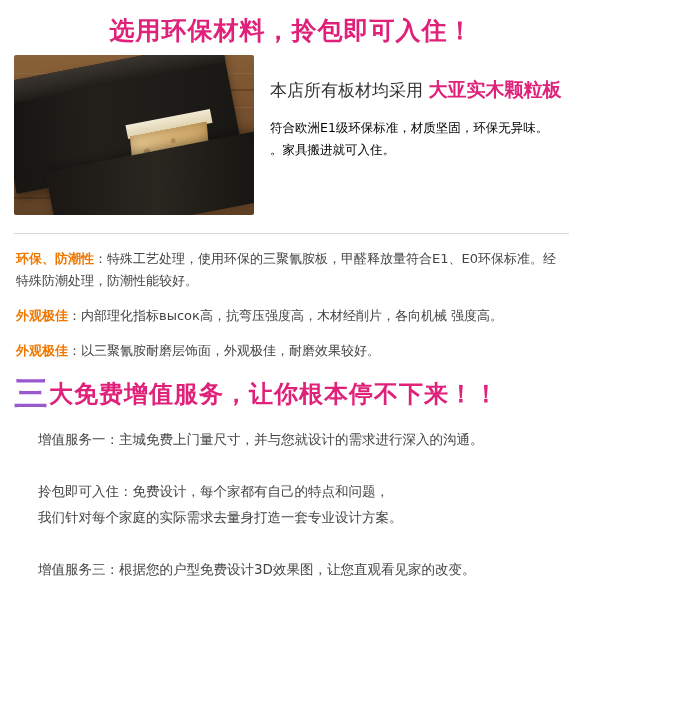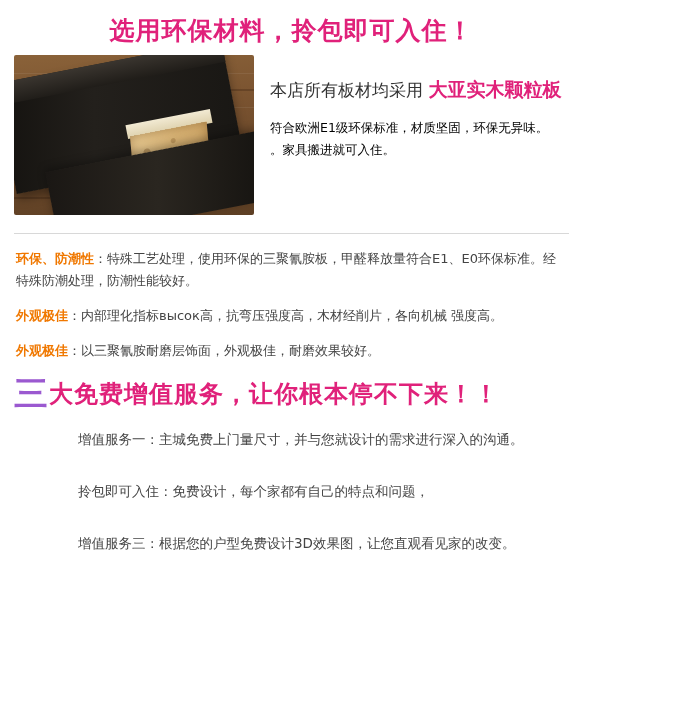--- a/index.html
+++ b/index.html
@@ -193,21 +193,20 @@
   
   .services {
     padding: 10px 16px 0 38px;
   }
   .service {
     margin-bottom: 26px;
     font-size: 13.5px;
     line-height: 26px;
     color: #444444;
     font-family: "DejaVu Sans", sans-serif;
-    margin-left: 40px;
   }
   .service .stitle { color: #444444; }
 </style>
 </head>
 <body>
 
 <div class="page">
 
   <div class="headline">选用环保材料，拎包即可入住！</div>
 
@@ -256,19 +255,20 @@
   <div class="services-headline">
     <span class="big">三</span><span>大免费增值服务，让你根本停不下来！！</span>
   </div>
 
   <div class="services">
     <div class="service">
       <div class="stitle">增值服务一：主城免费上门量尺寸，并与您就设计的需求进行深入的沟通。</div>
     </div>
     <div class="service">
       <div class="stitle">拎包即可入住：免费设计，每个家都有自己的特点和问题，</div>
+      <div class="stitle">我们针对每个家庭的实际需求去量身打造一套专业设计方案。</div>
     </div>
     <div class="service">
       <div class="stitle">增值服务三：根据您的户型免费设计3D效果图，让您直观看见家的改变。</div>
     </div>
   </div>
 
 </div>
 
 </body></html>

